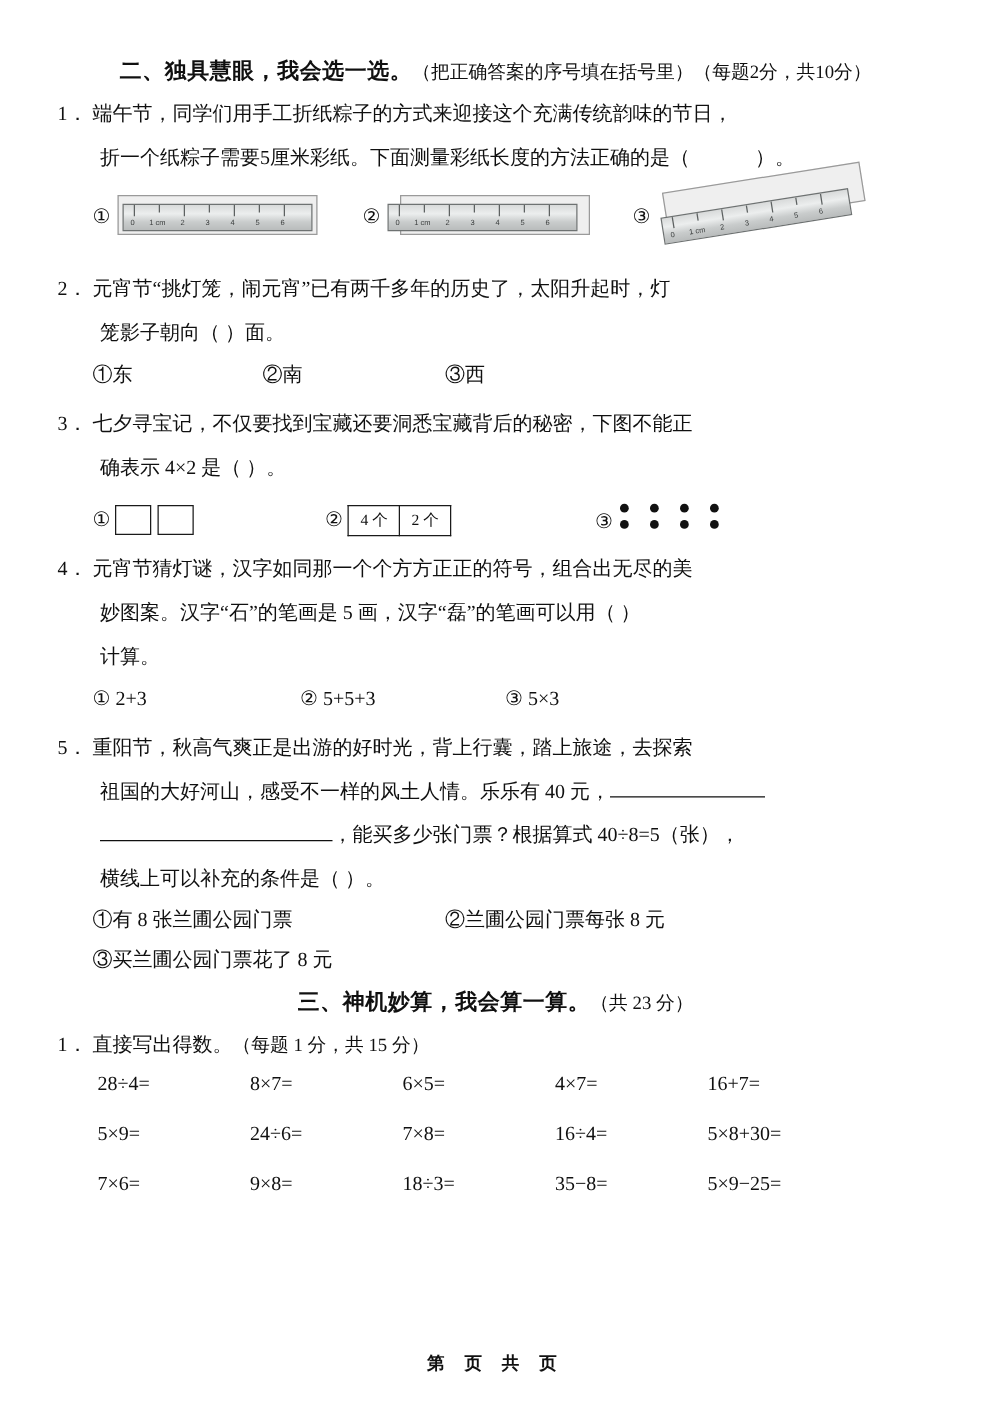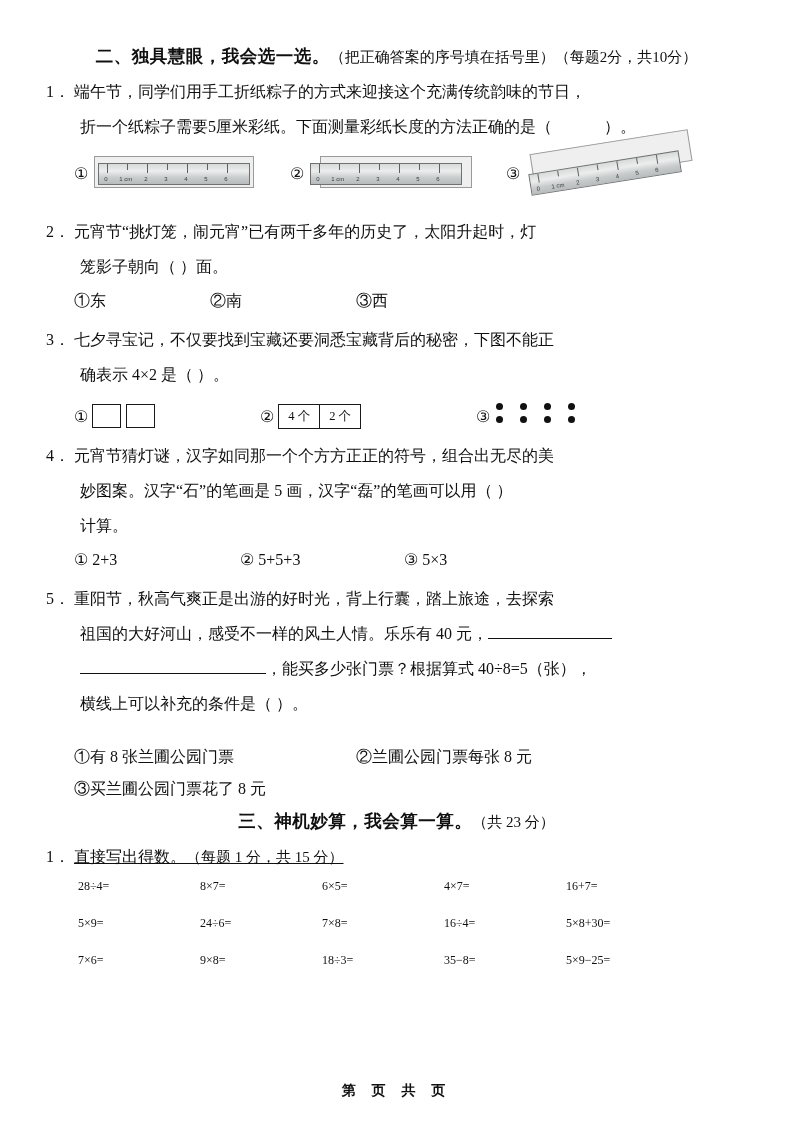--- a/index.html
+++ b/index.html
@@ -114,21 +114,21 @@
   .dots { display:inline-block; margin-left:6px; }
   .dotrow { display:flex; gap:17px; margin-bottom:6px; }
   .dot { width:7px; height:7px; border-radius:50%; background:#111; }
 
   
   .calc-grid {
     margin:4px 0 0 34px;
     display:grid;
     grid-template-columns:repeat(5, 122px);
     row-gap:22px;
-    font-size:12px;
+    font-size:16px;
     font-family:"Liberation Serif", serif;
   }
   .footer {
     position:absolute;
     left:0; right:0; bottom:22px;
     text-align:center;
     font-family:"Liberation Sans", sans-serif;
     font-weight:bold;
     font-size:14px;
     letter-spacing:6px;
@@ -299,33 +299,33 @@
   </div>
   <div class="q indent">
     <span>祖国的大好河山，感受不一样的风土人情。乐乐有 40 元，</span><span class="blank-line" style="width:124px;"></span>
   </div>
   <div class="q indent">
     <span class="blank-line" style="width:186px;"></span><span>，能买多少张门票？根据算式 40÷8=5（张），</span>
   </div>
   <div class="q indent">
     <span>横线上可以补充的条件是（        ）。</span>
   </div>
-  <div class="opts" style="line-height:32px;margin-top:20px;">
+  <div class="opts" style="line-height:32px;">
     <span class="opt-inline" style="width:278px;">①有 8 张兰圃公园门票</span>
     <span class="opt-inline">②兰圃公园门票每张 8 元</span>
   </div>
   <div class="opts" style="line-height:32px;">
     <span class="opt-inline">③买兰圃公园门票花了 8 元</span>
   </div>
 
   <div class="sec-head" style="margin-top:4px;">
     <span>三、神机妙算，我会算一算。</span><span class="note">（共 23 分）</span>
   </div>
 
-  <div class="q" style="margin-top:2px;text-decoration:underline;">
+  <div class="q" style="margin-top:2px;">
     <span class="qnum">1．</span><span>直接写出得数。</span><span class="note" style="font-size:15px;">（每题 1 分，共 15 分）</span>
   </div>
 
   <div class="calc-grid">
     <span>28÷4=</span>
     <span>8×7=</span>
     <span>6×5=</span>
     <span>4×7=</span>
     <span>16+7=</span>
     <span>5×9=</span>

